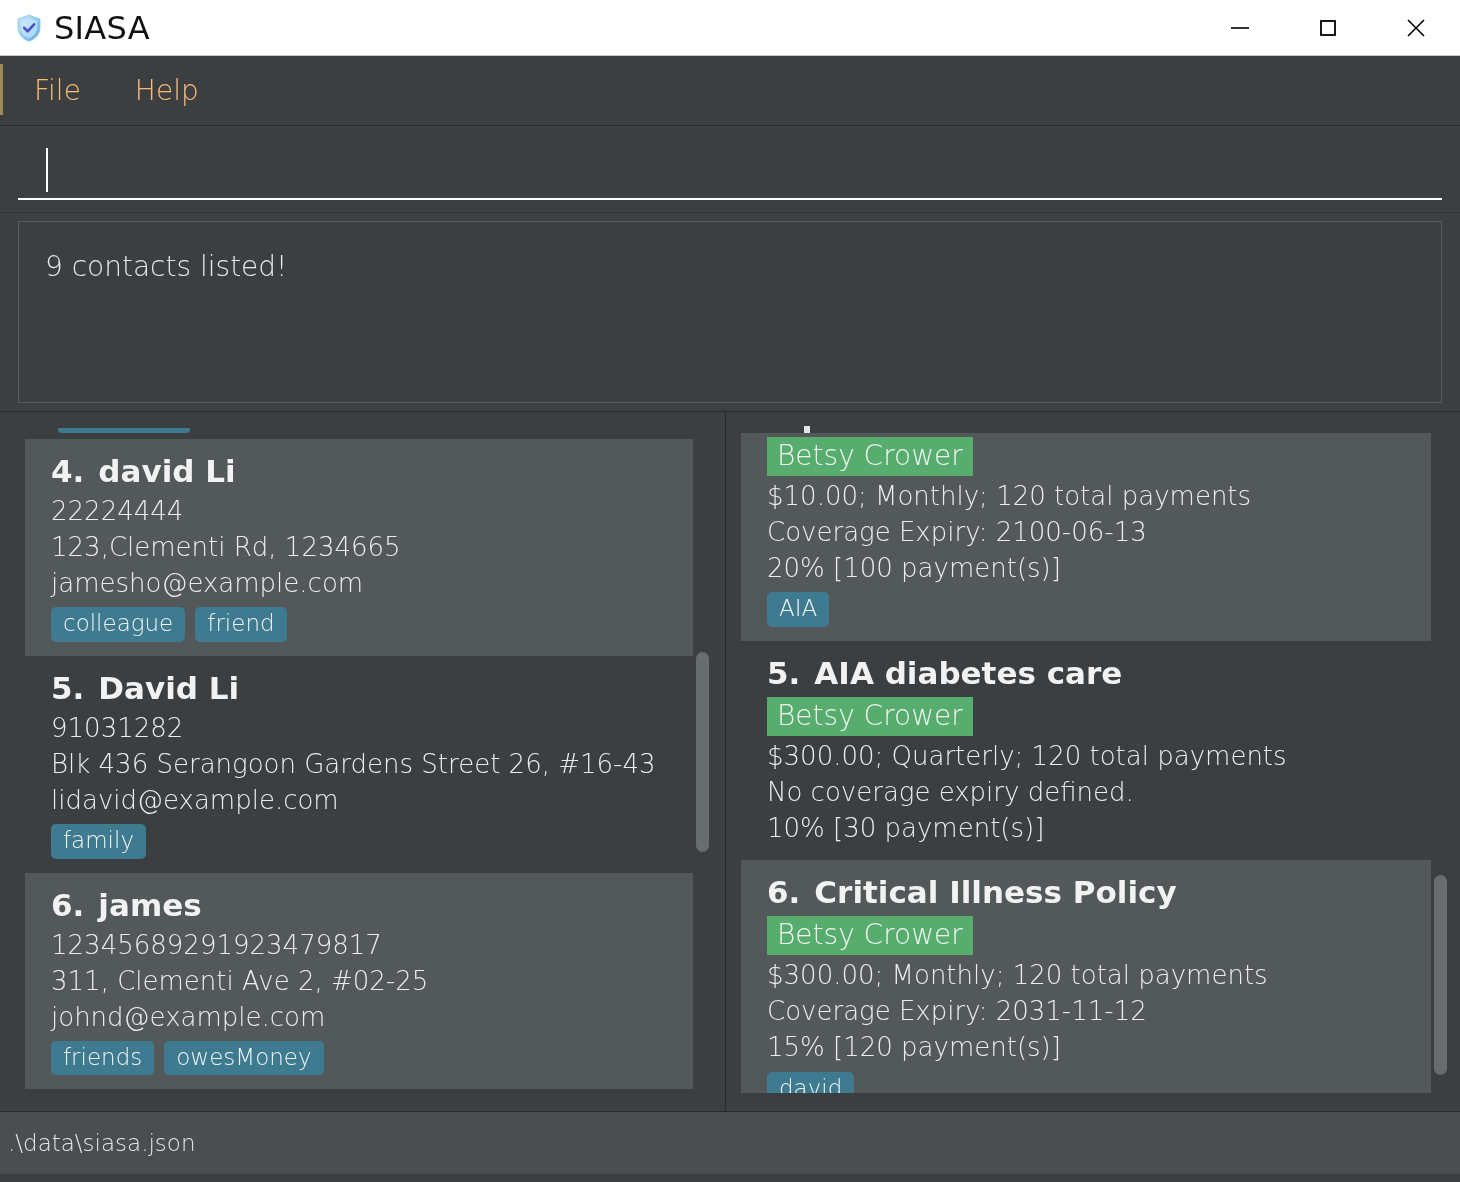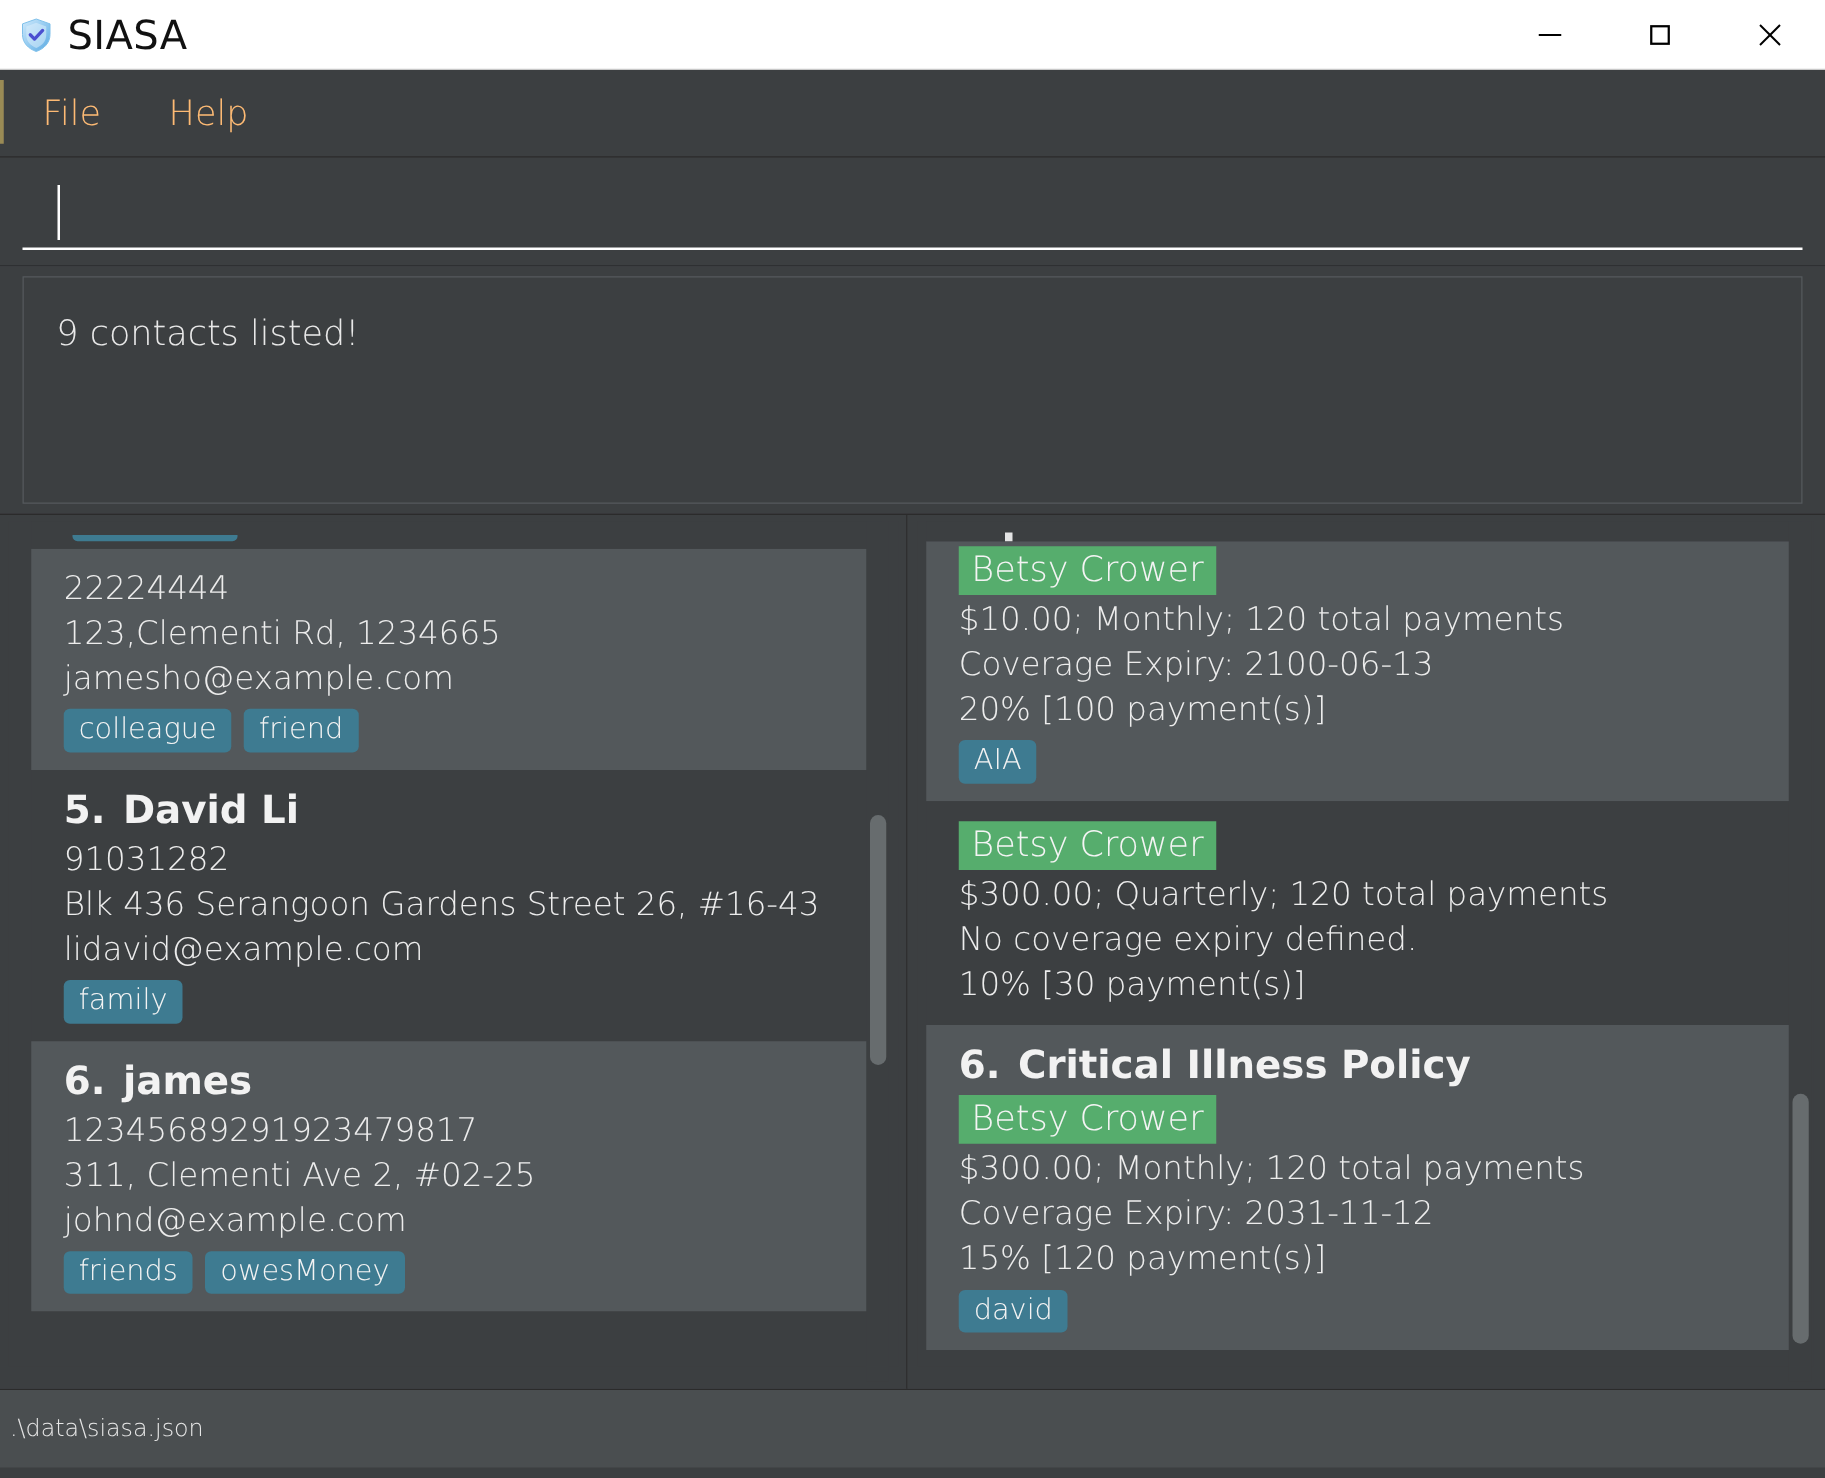--- a/index.html
+++ b/index.html
@@ -233,21 +233,21 @@
   
   .statusbar {
     height: 63px;
     background: #4a4e50;
     display: flex;
     align-items: center;
     padding-left: 8px;
     border-top: 1px solid #2b2b2b;
   }
   .status-text {
-    font-size: 19px;
+    font-size: 23px;
     color: #e6e6e6;
     font-weight: 300;
   }
 </style>
 </head>
 <body>
 
 <div class="titlebar">
   <span class="app-icon">
     <svg viewBox="0 0 30 30" width="30" height="30">
@@ -306,20 +306,23 @@
 <div class="panels">
 
   <div class="panel panel-left">
     <div class="list-viewport">
 
       <div class="frag">
         <span class="frag-chip"></span>
       </div>
 
       <div class="card alt">
+        <div class="card-title">
+          <span class="idx">4.</span><span>david Li</span>
+        </div>
         <div class="card-line">22224444</div>
         <div class="card-line">123,Clementi Rd, 1234665</div>
         <div class="card-line">jamesho@example.com</div>
         <div class="chips">
           <span class="chip">colleague</span>
           <span class="chip">friend</span>
         </div>
       </div>
 
       <div class="card plain">
@@ -366,20 +369,23 @@
         </div>
         <div class="card-line">$10.00; Monthly; 120 total payments</div>
         <div class="card-line">Coverage Expiry: 2100-06-13</div>
         <div class="card-line">20% [100 payment(s)]</div>
         <div class="chips">
           <span class="chip">AIA</span>
         </div>
       </div>
 
       <div class="card plain">
+        <div class="card-title">
+          <span class="idx">5.</span><span>AIA diabetes care</span>
+        </div>
         <div>
           <span class="owner-chip">Betsy Crower</span>
         </div>
         <div class="card-line">$300.00; Quarterly; 120 total payments</div>
         <div class="card-line">No coverage expiry defined.</div>
         <div class="card-line">10% [30 payment(s)]</div>
       </div>
 
       <div class="card alt">
         <div class="card-title">

